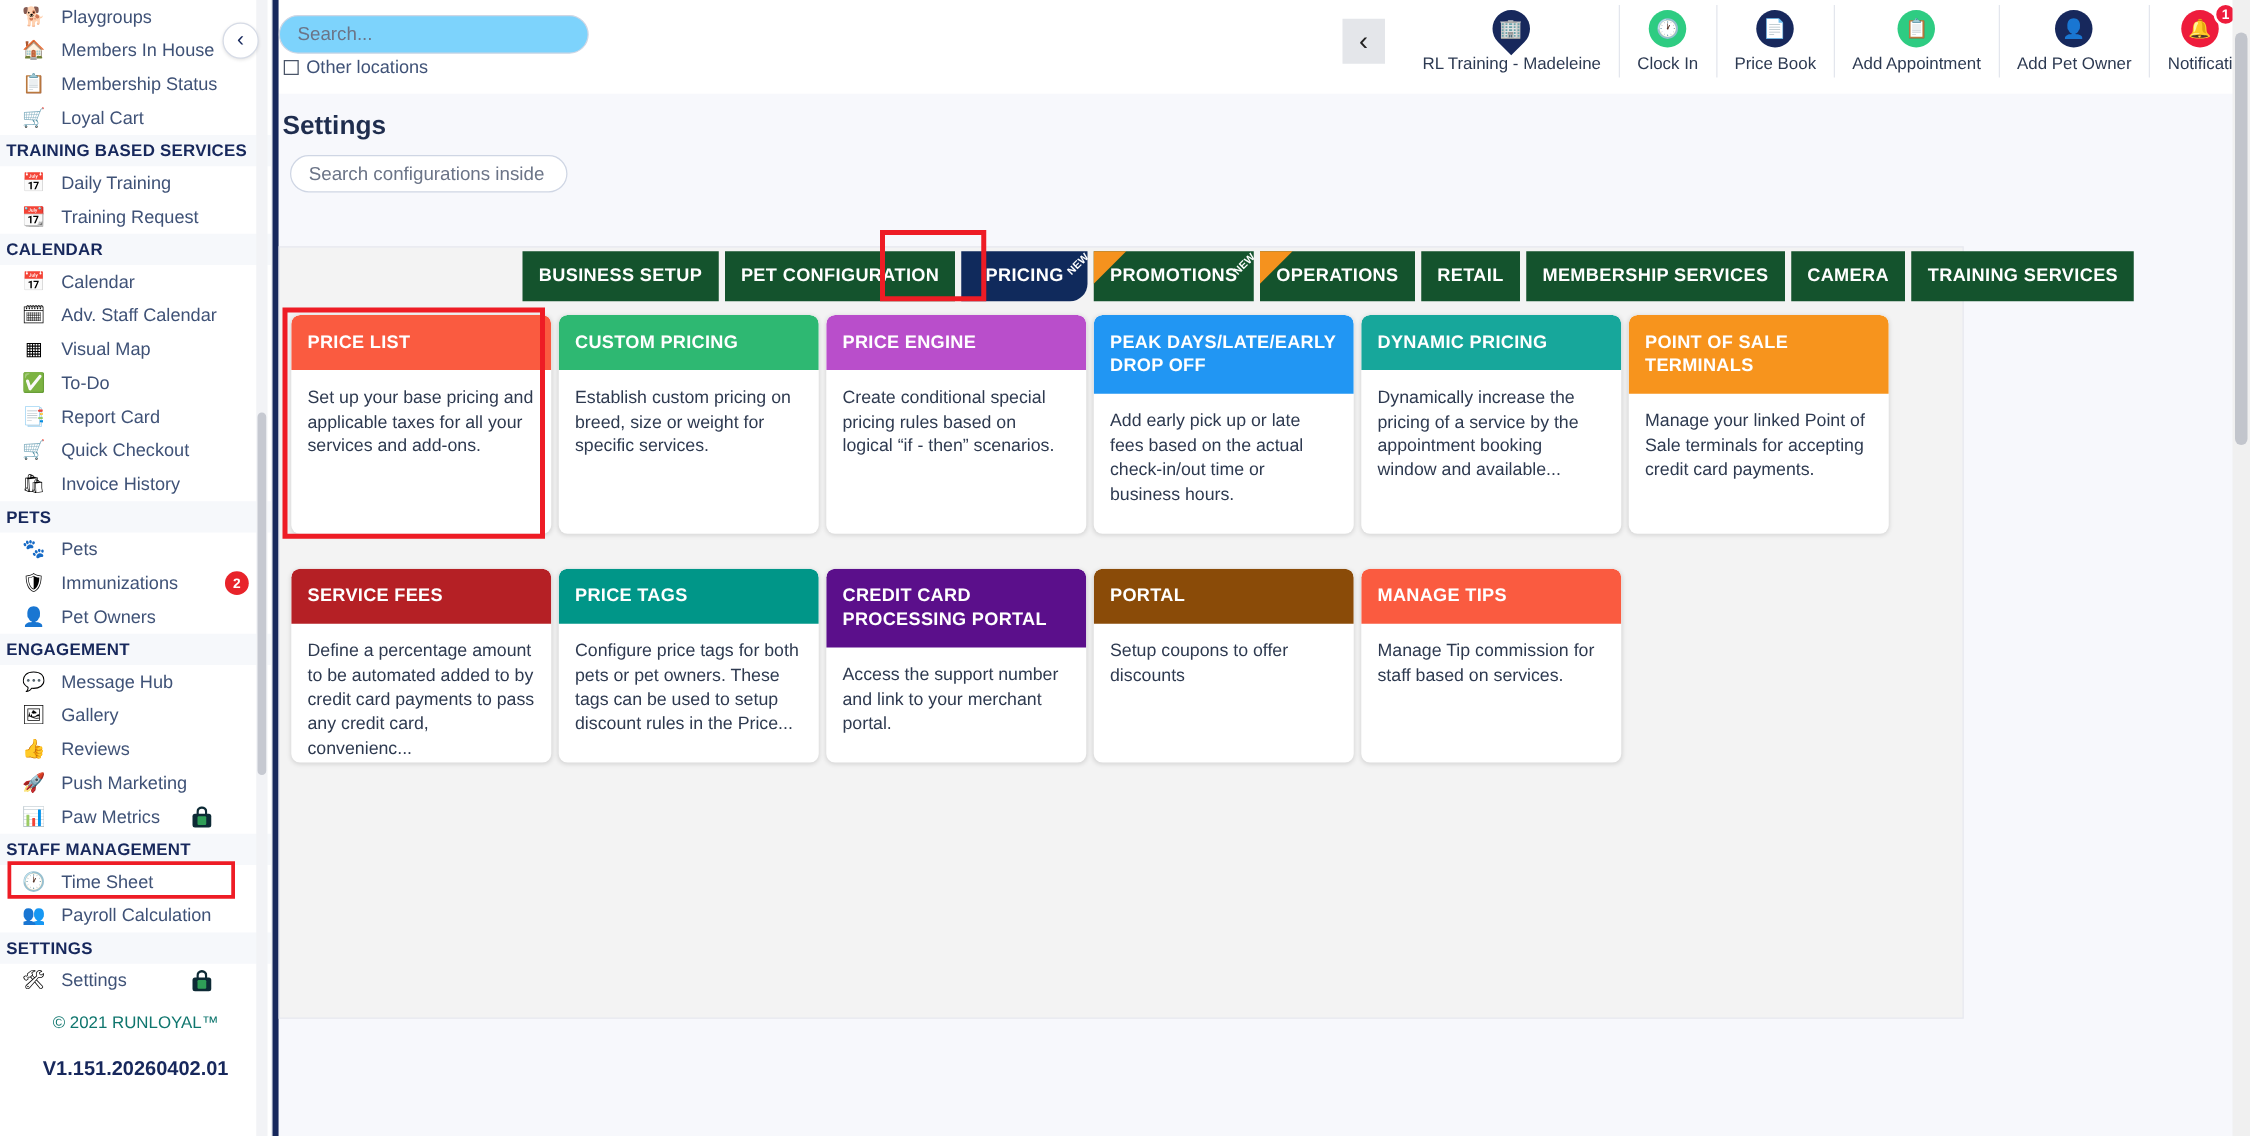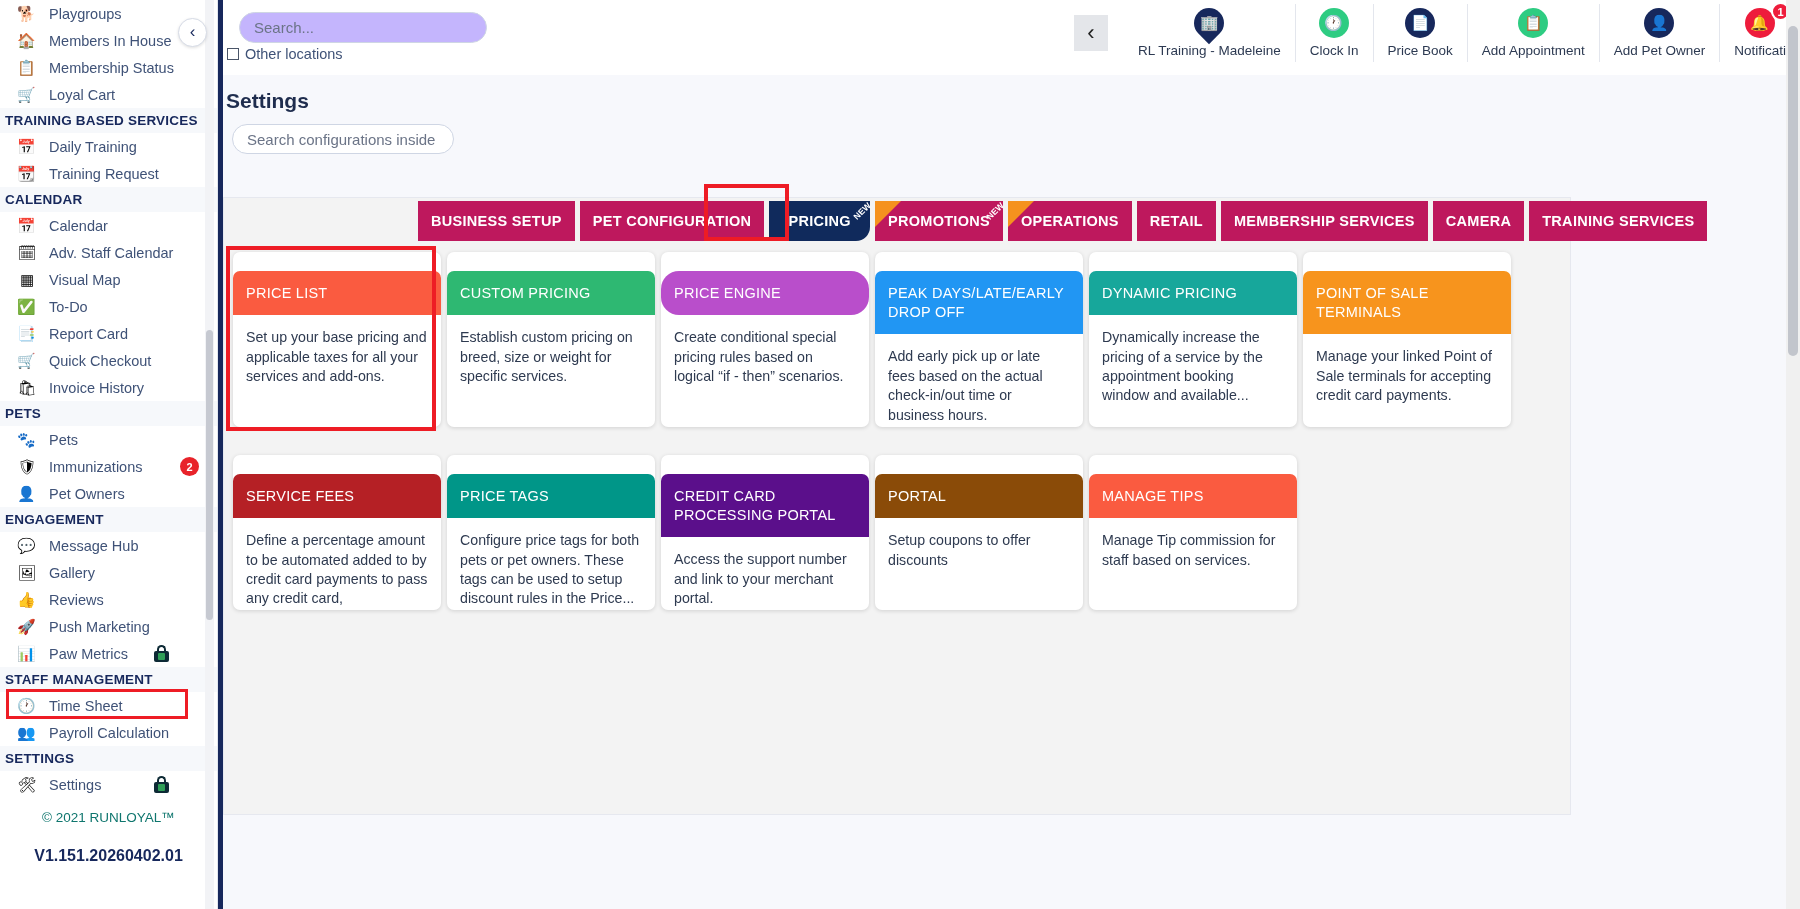--- a/index.html
+++ b/index.html
@@ -97,26 +97,26 @@
     background: #17285c;
   }
 
   
   #topbar {
     position: absolute; left: 223px; top: 0;
     width: 1577px; height: 75px;
     background: #ffffff;
   }
   #global-search {
-    position: absolute; left: 16px; top: 12px;
+    position: absolute; left: 0px; top: 12px;
     width: 248px; height: 31px;
     border: 1px solid #cfd6e4; border-radius: 16px;
     padding: 0 14px; font-size: 15px; color: #555f75;
     outline: none; font-family: "Liberation Sans", sans-serif;
-    background: #c4b5fd;
+    background: #7dd3fc;
   }
   #global-search::placeholder { color: #6b7487; }
   #other-loc {
     position: absolute; left: 4px; top: 46px;
     display: flex; align-items: center; gap: 6px;
     font-size: 14.5px; color: #3f5277;
   }
   #other-loc .cb {
     width: 12px; height: 12px; border: 1.4px solid #4a5568; background: #fff;
   }
@@ -179,21 +179,21 @@
     background: #f3f3f3;
     border: 1px solid #e6e8ef;
   }
 
   
   #tabs {
     position: absolute; left: 194px; top: 3px;
     display: flex; gap: 5px;
   }
   .tab {
-    background: #be185d; color: #fff;
+    background: #14532d; color: #fff;
     height: 40px; display: flex; align-items: center; justify-content: center;
     padding: 0 13px;
     font-size: 14.5px; font-weight: bold; letter-spacing: .3px;
     position: relative; cursor: pointer; white-space: nowrap;
   }
   .tab.active {
     background: #102a5c; border-radius: 0 0 14px 0;
     padding: 0 19px;
   }
   .tab .new-flag {
@@ -224,24 +224,23 @@
   .card {
     width: 208px; margin-right: 6px;
     background: #fff; border-radius: 7px;
     box-shadow: 0 1px 4px rgba(0,0,0,.14);
     overflow: hidden;
     display: flex; flex-direction: column;
     cursor: pointer;
   }
   .card-head {
     padding: 13px 13px 12px 13px;
-    color: #fff; font-size: 14.5px; font-weight: normal;
+    color: #fff; font-size: 14.5px; font-weight: bold;
     letter-spacing: .25px; line-height: 1.32;
     border-radius: 7px 7px 0 0;
-    margin-top: 19px;
   }
   .card-body {
     padding: 13px 13px 14px 13px;
     font-size: 14.2px; color: #2e3a50; line-height: 1.37;
     flex: 1;
     border-radius: 13px;
   }
   .row1 .card { height: 175px; }
   .row2 .card { height: 155px; }
   #card-highlight {
@@ -503,21 +502,21 @@
         <div class="row row1" id="row1">
             <div class="card">
               <div class="card-head" style="background: rgb(250, 91, 64);">PRICE LIST</div>
               <div class="card-body">Set up your base pricing and applicable taxes for all your services and add-ons.</div>
             </div>
             <div class="card">
               <div class="card-head" style="background: rgb(46, 184, 114);">CUSTOM PRICING</div>
               <div class="card-body">Establish custom pricing on breed, size or weight for specific services.</div>
             </div>
             <div class="card">
-              <div class="card-head" style="background: rgb(185, 78, 203); border-radius: 18px;">PRICE ENGINE</div>
+              <div class="card-head" style="background: rgb(185, 78, 203);">PRICE ENGINE</div>
               <div class="card-body">Create conditional special pricing rules based on logical “if - then” scenarios.</div>
             </div>
             <div class="card">
               <div class="card-head" style="background: rgb(33, 150, 243);">PEAK DAYS/LATE/EARLY DROP OFF</div>
               <div class="card-body">Add early pick up or late fees based on the actual check-in/out time or business hours.</div>
             </div>
             <div class="card">
               <div class="card-head" style="background: rgb(23, 167, 155);">DYNAMIC PRICING</div>
               <div class="card-body">Dynamically increase the pricing of a service by the appointment booking window and available...</div>
             </div>

